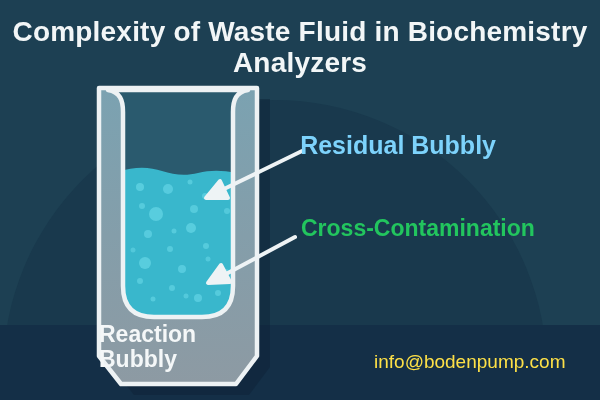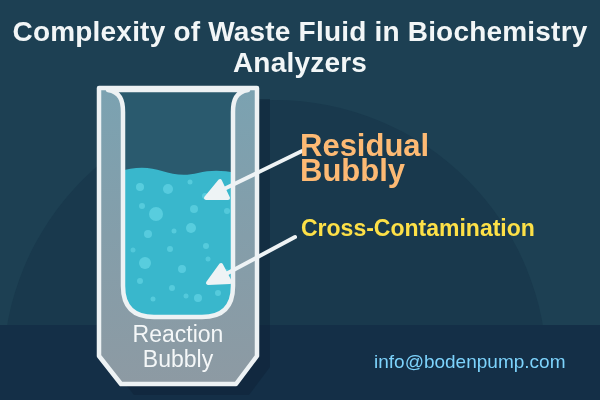--- a/index.html
+++ b/index.html
@@ -12,35 +12,35 @@
   }
   .canvas svg{position:absolute;left:0;top:0;}
   .txt{position:absolute;color:#f0f5f7;}
   .title{
     left:12px;top:16px;width:576px;
     font-size:28px;line-height:31px;font-weight:700;
     text-align:center;letter-spacing:0.2px;color:#f2f6f7;
   }
   .label-residual{
     left:300px;top:133px;width:196px;
-    font-size:31px;line-height:25px;font-weight:700;
-    text-align:left;color:#fdba74;
+    font-size:25px;line-height:25px;font-weight:700;
+    text-align:right;color:#7dd3fc;
   }
   .label-cross{
     left:301px;top:215px;white-space:nowrap;
-    font-size:23px;font-weight:700;color:#fde047;
+    font-size:23px;font-weight:700;color:#22c55e;
   }
   .label-cuvette{
     left:99px;top:322px;width:158px;
-    font-size:23px;line-height:25px;font-weight:400;
-    text-align:center;color:#f4f7f8;
+    font-size:23px;line-height:25px;font-weight:700;
+    color:#f4f7f8;
   }
   .email{
     left:374px;top:351px;white-space:nowrap;
-    font-size:19px;font-weight:400;color:#7dd3fc;
+    font-size:19px;font-weight:400;color:#fde047;
   }
 </style>
 </head>
 <body>
 
 <div class="canvas">
 
   <svg width="600" height="400" viewBox="0 0 600 400">
     <defs>
       <linearGradient id="wallGrad" x1="0" y1="0" x2="0" y2="1">

